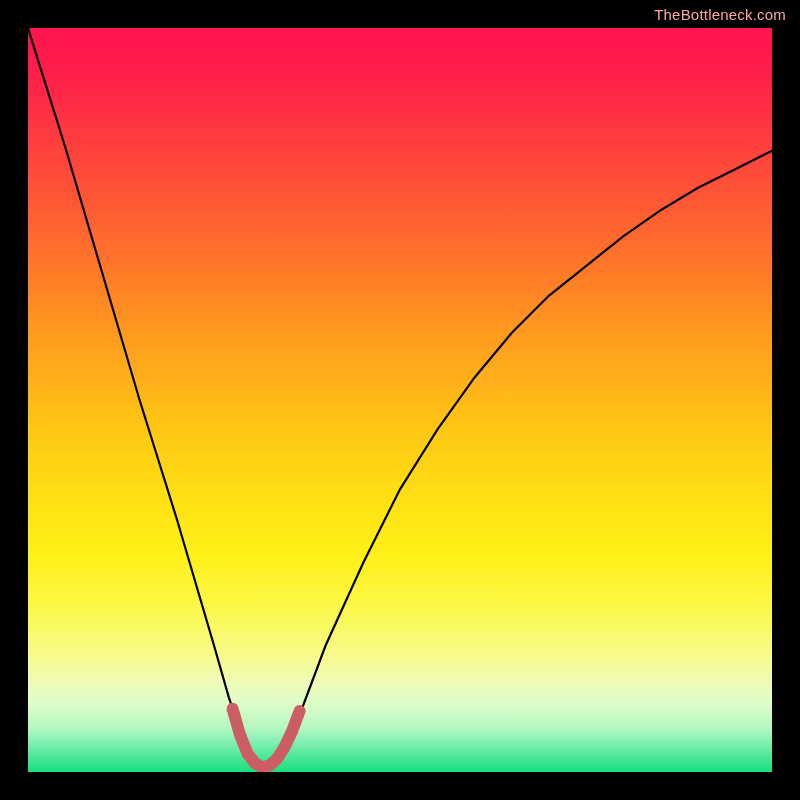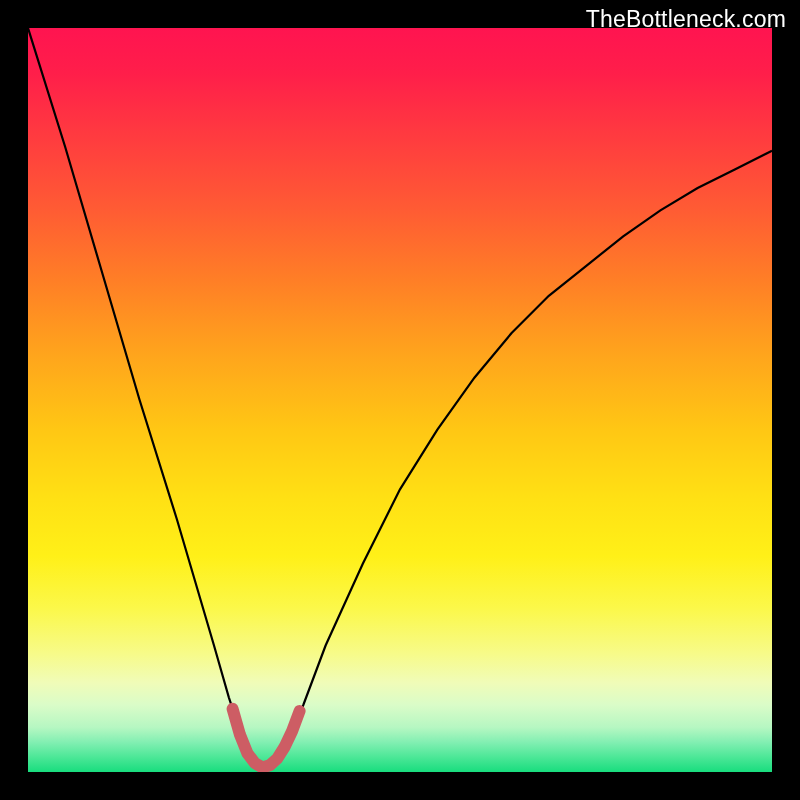--- a/index.html
+++ b/index.html
@@ -49,22 +49,22 @@
       #dafcc8 91%,
       #b6f7c2 94%,
       #82efb2 96%,
       #4ce797 98%,
       #18dd7e 100%);
   }
   .watermark {
     position: absolute;
     top: 6px;
     right: 14px;
-    color: #ffffff;
-    font-size: 23px;
+    color: #fca5a5;
+    font-size: 15px;
     letter-spacing: 0.2px;
     font-weight: 500;
   }
   svg.curve {
     position: absolute;
     left: 0;
     top: 0;
   }
 </style>
 </head>

